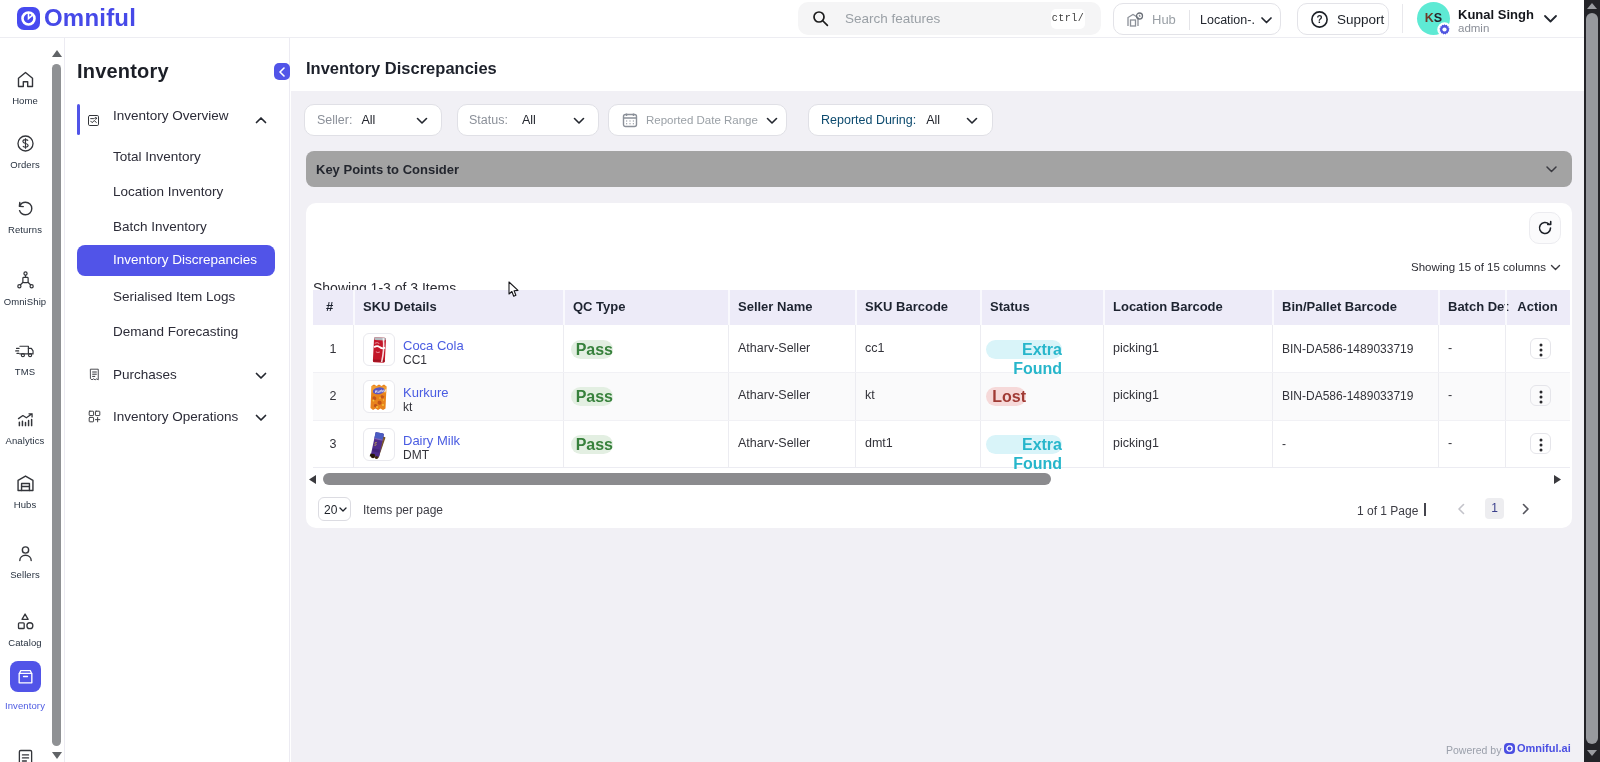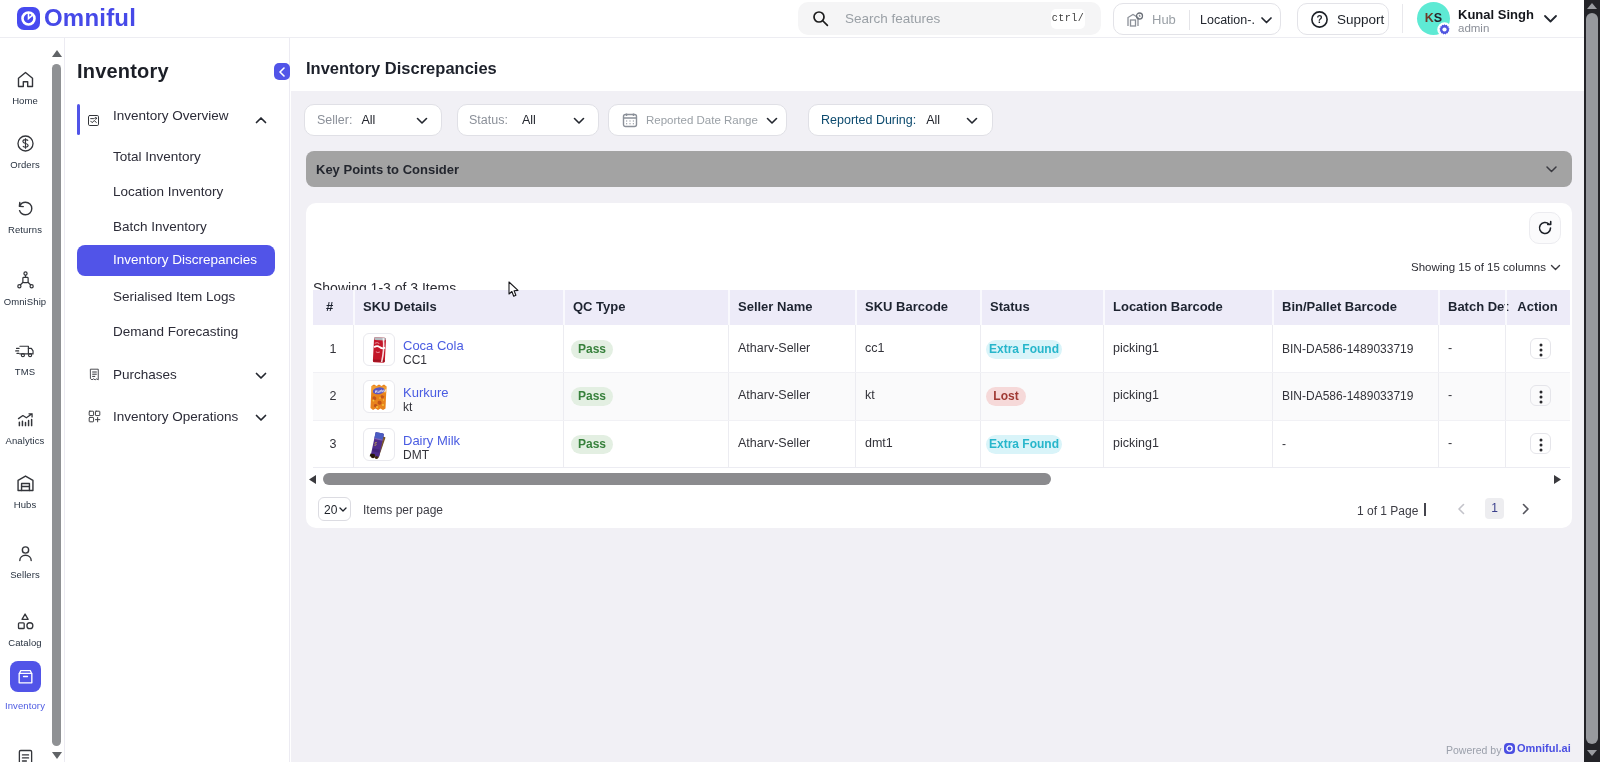--- a/index.html
+++ b/index.html
@@ -14,21 +14,21 @@
   .railitem svg { display:block; margin:0 auto; }
   .raillabel { font-size:9.5px; color:#27313f; margin-top:5px; letter-spacing:0.1px; }
   
   #sidebar { position:absolute; left:66px; top:38px; width:224px; height:724px; background:#fff; border-right:1px solid #ecebf2; }
   .navtext { font-size:13.5px; color:#2c2c38; }
   
   #main { position:absolute; left:291px; top:38px; width:1293px; height:724px; background:#f1f0f5; }
   #titleband { position:absolute; left:0; top:0; width:1293px; height:53px; background:#fff; }
   .pill { position:absolute; background:#fff; border:1px solid #e0e0e6; border-radius:10px; height:32px; display:flex; align-items:center; }
   .card { position:absolute; left:15px; top:165px; width:1266px; height:325px; background:#fff; border-radius:10px; }
-  .badge { display:inline-block; border-radius:11px; font-weight:bold; font-size:12px; text-align:center; }
+  .badge { display:inline-block; border-radius:11px; font-weight:bold; font-size:16px; text-align:right; }
   .cell { position:absolute; font-size:12.5px; color:#33333a; }
   .hdrcell { position:absolute; font-size:13px; font-weight:bold; color:#1d2330; top:9px; }
 </style>
 </head>
 <body>
 <div id="header">
 
   <div class="abs" style="left:17px; top:7px; width:23px; height:23px; background:#474af0; border-radius:7px;">
     <svg width="23" height="23" viewBox="0 0 23 23">
       <circle cx="11.5" cy="11.5" r="6" fill="none" stroke="#fff" stroke-width="2.6"></circle>

